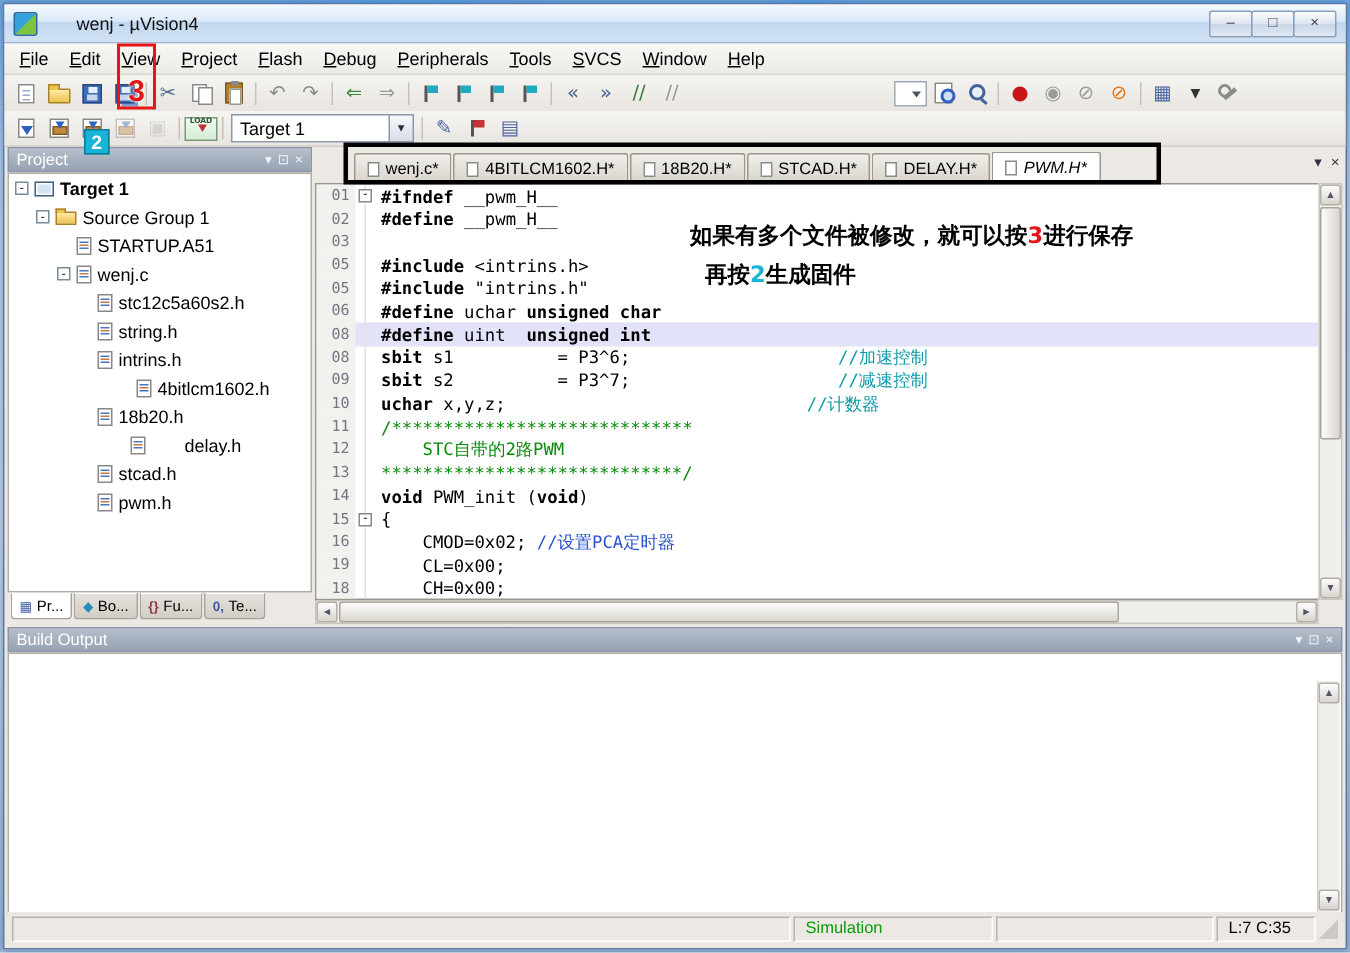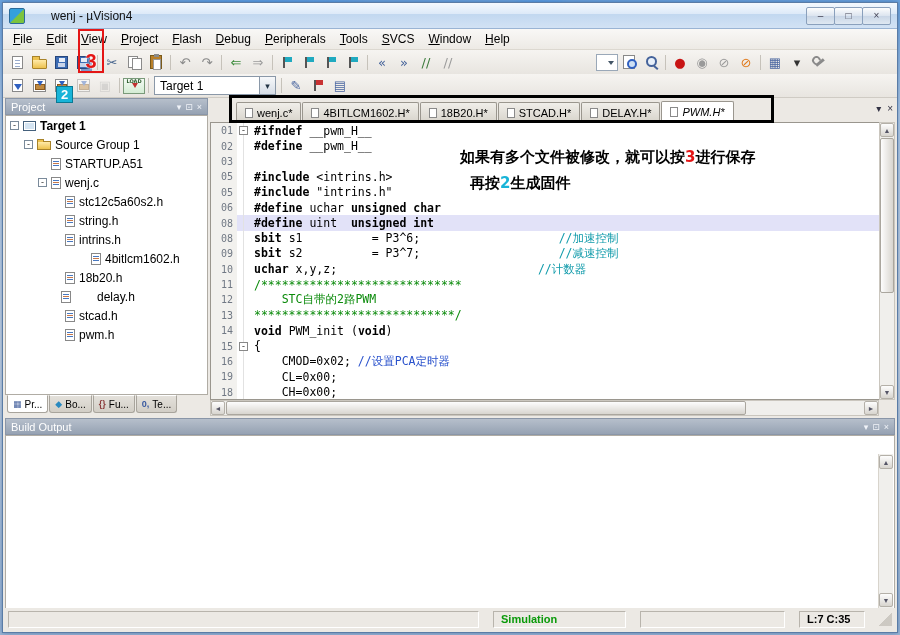--- a/index.html
+++ b/index.html
@@ -139,21 +139,21 @@
   .hthumb{height:14px;width:78%;margin-left:1px;flex:none;background:linear-gradient(#fdfdfd,#d8d5cf);border:1px solid #aaa69e;border-radius:2px;}
   .vspacer{flex:1;}
 
   
   .build-output{position:absolute;left:2px;top:415px;right:2px;height:192px;}
   .bo-content{position:absolute;left:0;top:17px;right:0;bottom:0;background:#fff;border:1px solid #b0aca4;}
   .bo-vscroll{position:absolute;right:1px;top:18px;bottom:1px;width:15px;background:#f0efec;border-left:1px solid #d8d4cc;
               display:flex;flex-direction:column;align-items:center;justify-content:space-between;padding:1px 0;}
 
   
-  .statusbar{position:absolute;left:2px;right:2px;bottom:2px;height:22px;display:flex;align-items:center;gap:14px;padding:2px 3px;background:#ece9e4;font-weight:bold;}
+  .statusbar{position:absolute;left:2px;right:2px;bottom:2px;height:22px;display:flex;align-items:center;gap:2px;padding:2px 3px;background:#ece9e4;}
   .sseg{height:17px;border:1px solid #b8b4ac;border-bottom-color:#fff;border-right-color:#fff;display:flex;align-items:center;
         padding:0 7px;font-size:11px;background:#ece9e4;}
   .sseg.grow{flex:1;}
   .sim-text{color:#0a9a0a;}
   .grip{width:13px;height:13px;margin-left:auto;background:
         linear-gradient(135deg,transparent 50%,#b8b4ac 50%) ;opacity:.6;}
 
   
   .ann-tab-border{position:absolute;left:229px;top:95px;width:545px;height:28px;border:3px solid #000;z-index:20;}
   .ann-red-box{position:absolute;left:78px;top:29px;width:26px;height:44px;border:2px solid #e41616;z-index:30;
@@ -381,21 +381,21 @@
           <div class="trow" style="padding-left: 72px;">
             <span class="tspace"></span>
             <span class="tico file"></span>
             <span class="tlabel">4bitlcm1602.h</span>
           </div>
           <div class="trow" style="padding-left: 46px;">
             <span class="tspace"></span>
             <span class="tico file"></span>
             <span class="tlabel">18b20.h</span>
           </div>
-          <div class="trow" style="padding-left: 20px; gap: 22px;">
+          <div class="trow" style="padding-left: 46px; gap: 22px;">
             <span class="tspace"></span>
             <span class="tico file"></span>
             <span class="tlabel">delay.h</span>
           </div>
           <div class="trow" style="padding-left: 46px;">
             <span class="tspace"></span>
             <span class="tico file"></span>
             <span class="tlabel">stcad.h</span>
           </div>
           <div class="trow" style="padding-left: 46px;">

